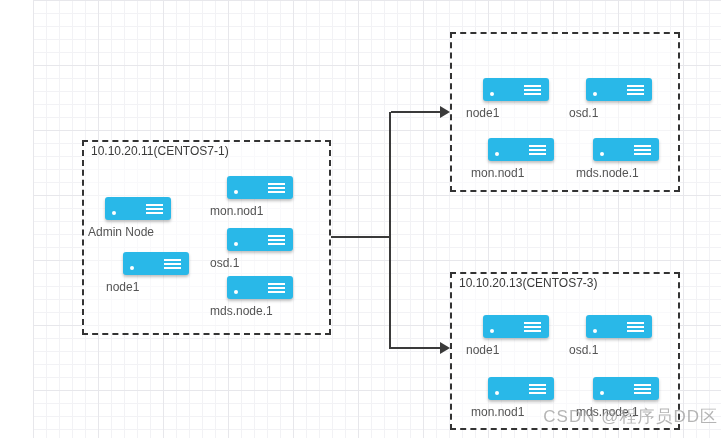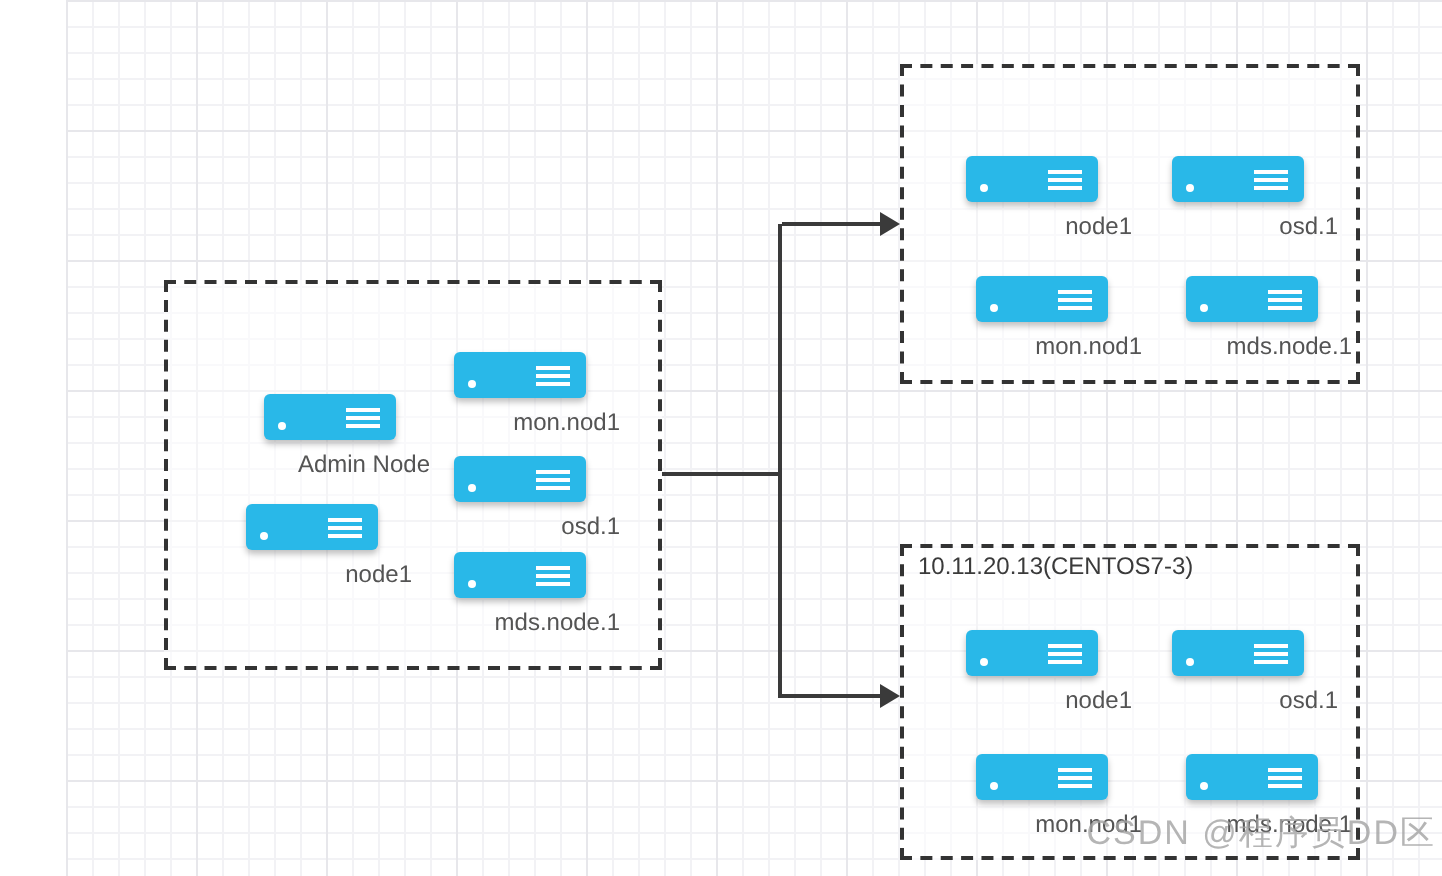--- a/index.html
+++ b/index.html
@@ -23,21 +23,21 @@
     position:absolute;
     border:2px dashed #333333;
     background:rgba(255,255,255,0.55);
     box-sizing:border-box;
   }
   .group-title {
     position:absolute; left:7px; top:2px;
     font-size:12px; color:#3a3a3a; white-space:nowrap;
   }
   .node {
-    position:absolute; width:100px; text-align:right;
+    position:absolute; width:100px; text-align:left;
   }
   .server-icon {
     width:66px; height:23px; margin:0 auto;
     background:#29b8e8; border-radius:3px;
     position:relative;
     box-shadow:0 2px 3px rgba(0,0,0,0.25);
   }
   .server-icon::before {
     content:""; position:absolute; left:7px; bottom:5px;
     width:4px; height:4px; border-radius:50%; background:#ffffff;
@@ -62,22 +62,23 @@
     font-size:17px; font-weight:normal; letter-spacing:1px;
     color:#a3a3a3; opacity:0.8; white-space:nowrap;
   }
 </style>
 </head>
 <body>
 
 <div class="grid-bg"></div>
 
 <div class="group" style="left:82px; top:140px; width:249px; height:195px;">
+  <div class="group-title">10.10.20.11(CENTOS7-1)</div>
 
-  <div class="node" style="left:31px; top:55px;">
+  <div class="node" style="left:4px; top:55px;">
     <div class="server-icon"></div>
     <div class="node-label">Admin Node</div>
   </div>
   <div class="node" style="left:22px; top:110px;">
     <div class="server-icon"></div>
     <div class="node-label">node1</div>
   </div>
   <div class="node" style="left:126px; top:34px;">
     <div class="server-icon"></div>
     <div class="node-label">mon.nod1</div>
@@ -106,21 +107,21 @@
     <div class="server-icon"></div>
     <div class="node-label">mon.nod1</div>
   </div>
   <div class="node" style="left:124px; top:104px;">
     <div class="server-icon"></div>
     <div class="node-label">mds.node.1</div>
   </div>
 </div>
 
 <div class="group" style="left:450px; top:272px; width:230px; height:158px;">
-  <div class="group-title">10.11.20.13(CENTOS7-3)</div>
+  <div class="group-title">10.10.20.13(CENTOS7-3)</div>
 
   <div class="node" style="left:14px; top:41px;">
     <div class="server-icon"></div>
     <div class="node-label">node1</div>
   </div>
   <div class="node" style="left:117px; top:41px;">
     <div class="server-icon"></div>
     <div class="node-label">osd.1</div>
   </div>
   <div class="node" style="left:19px; top:103px;">

